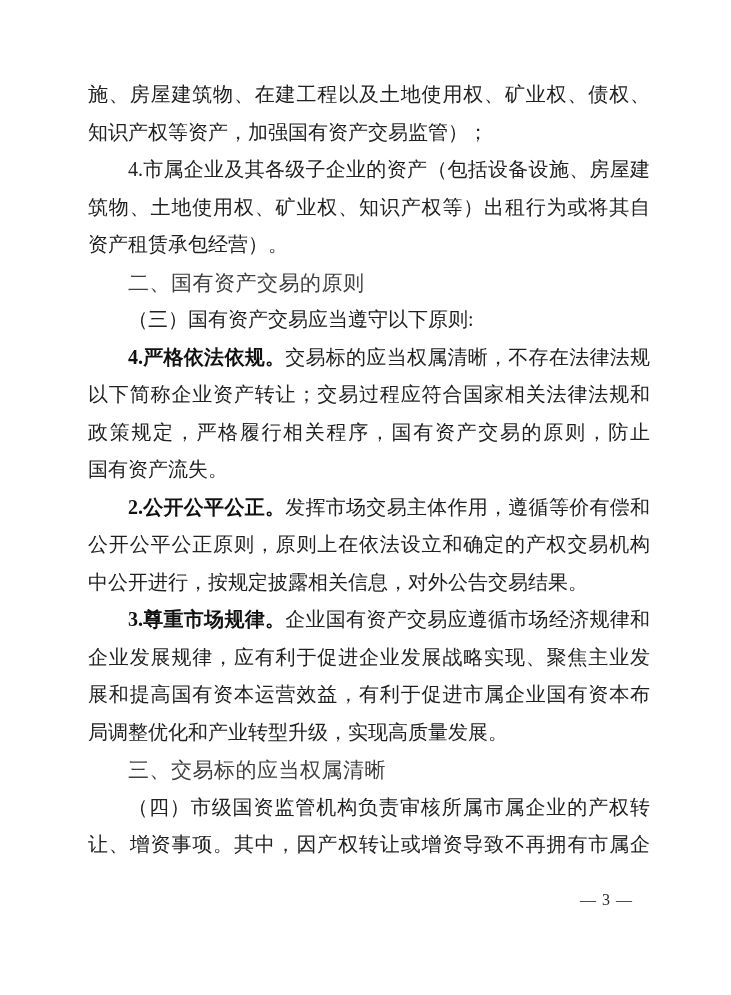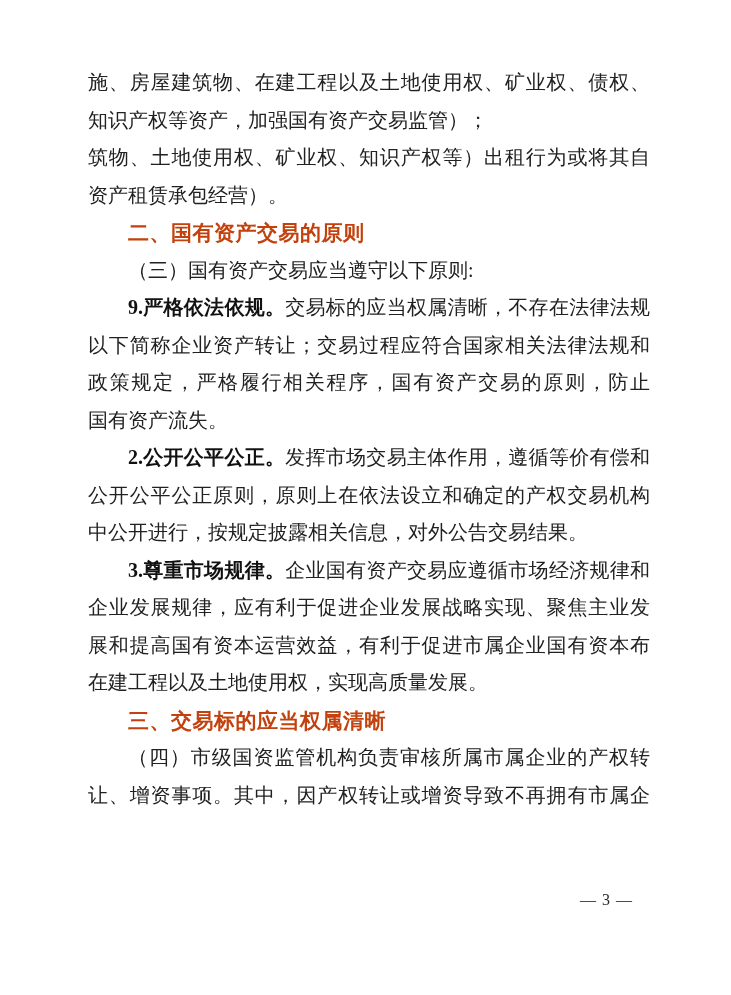--- a/index.html
+++ b/index.html
@@ -10,44 +10,44 @@
   .page {
     position: relative;
     width: 731px;
     height: 995px;
     background: #ffffff;
     overflow: hidden;
   }
   .text-block {
     position: absolute;
     left: 88px;
-    top: 64px;
+    top: 76px;
     width: 562px;
   }
   .line {
     font-family: "Liberation Serif", "DejaVu Serif", serif;
     font-size: 20px;
     height: 37.5px;
     line-height: 37.5px;
     color: #212121;
     text-align: justify;
     text-align-last: left;
     white-space: nowrap;
   }
   .line.full {
     text-align-last: justify;
   }
   .line.indent {
     text-indent: 40px;
   }
   .line.heading {
     font-family: "Liberation Sans", "DejaVu Sans", sans-serif;
-    font-weight: 700;
+    font-weight: 400;
     font-size: 21px;
-    color: #c2410c;
+    color: #404040;
     letter-spacing: 0.5px;
   }
   .lead {
     font-weight: 700;
     color: #111111;
   }
   .page-number {
     position: absolute;
     top: 891px;
     left: 580px;
@@ -59,33 +59,34 @@
     white-space: nowrap;
   }
 </style>
 </head>
 <body>
 
 <div class="page">
   <div class="text-block">
       <div class="line full">施、房屋建筑物、在建工程以及土地使用权、矿业权、债权、</div>
       <div class="line">知识产权等资产，加强国有资产交易监管）；</div>
+      <div class="line full indent">4.市属企业及其各级子企业的资产（包括设备设施、房屋建</div>
       <div class="line full">筑物、土地使用权、矿业权、知识产权等）出租行为或将其自</div>
       <div class="line">资产租赁承包经营）。</div>
       <div class="line indent heading">二、国有资产交易的原则</div>
       <div class="line indent">（三）国有资产交易应当遵守以下原则:</div>
-      <div class="line full indent"><b class="lead">9.严格依法依规。</b><span>交易标的应当权属清晰，不存在法律法规</span></div>
+      <div class="line full indent"><b class="lead">4.严格依法依规。</b><span>交易标的应当权属清晰，不存在法律法规</span></div>
       <div class="line full">以下简称企业资产转让；交易过程应符合国家相关法律法规和</div>
       <div class="line full">政策规定，严格履行相关程序，国有资产交易的原则，防止</div>
       <div class="line">国有资产流失。</div>
       <div class="line full indent"><b class="lead">2.公开公平公正。</b><span>发挥市场交易主体作用，遵循等价有偿和</span></div>
       <div class="line full">公开公平公正原则，原则上在依法设立和确定的产权交易机构</div>
       <div class="line">中公开进行，按规定披露相关信息，对外公告交易结果。</div>
       <div class="line full indent"><b class="lead">3.尊重市场规律。</b><span>企业国有资产交易应遵循市场经济规律和</span></div>
       <div class="line full">企业发展规律，应有利于促进企业发展战略实现、聚焦主业发</div>
       <div class="line full">展和提高国有资本运营效益，有利于促进市属企业国有资本布</div>
-      <div class="line">在建工程以及土地使用权，实现高质量发展。</div>
+      <div class="line">局调整优化和产业转型升级，实现高质量发展。</div>
       <div class="line indent heading">三、交易标的应当权属清晰</div>
       <div class="line full indent">（四）市级国资监管机构负责审核所属市属企业的产权转</div>
       <div class="line full">让、增资事项。其中，因产权转让或增资导致不再拥有市属企</div>
     </div>
   <div class="page-number">— 3 —</div>
 </div>
 
 </body></html>

